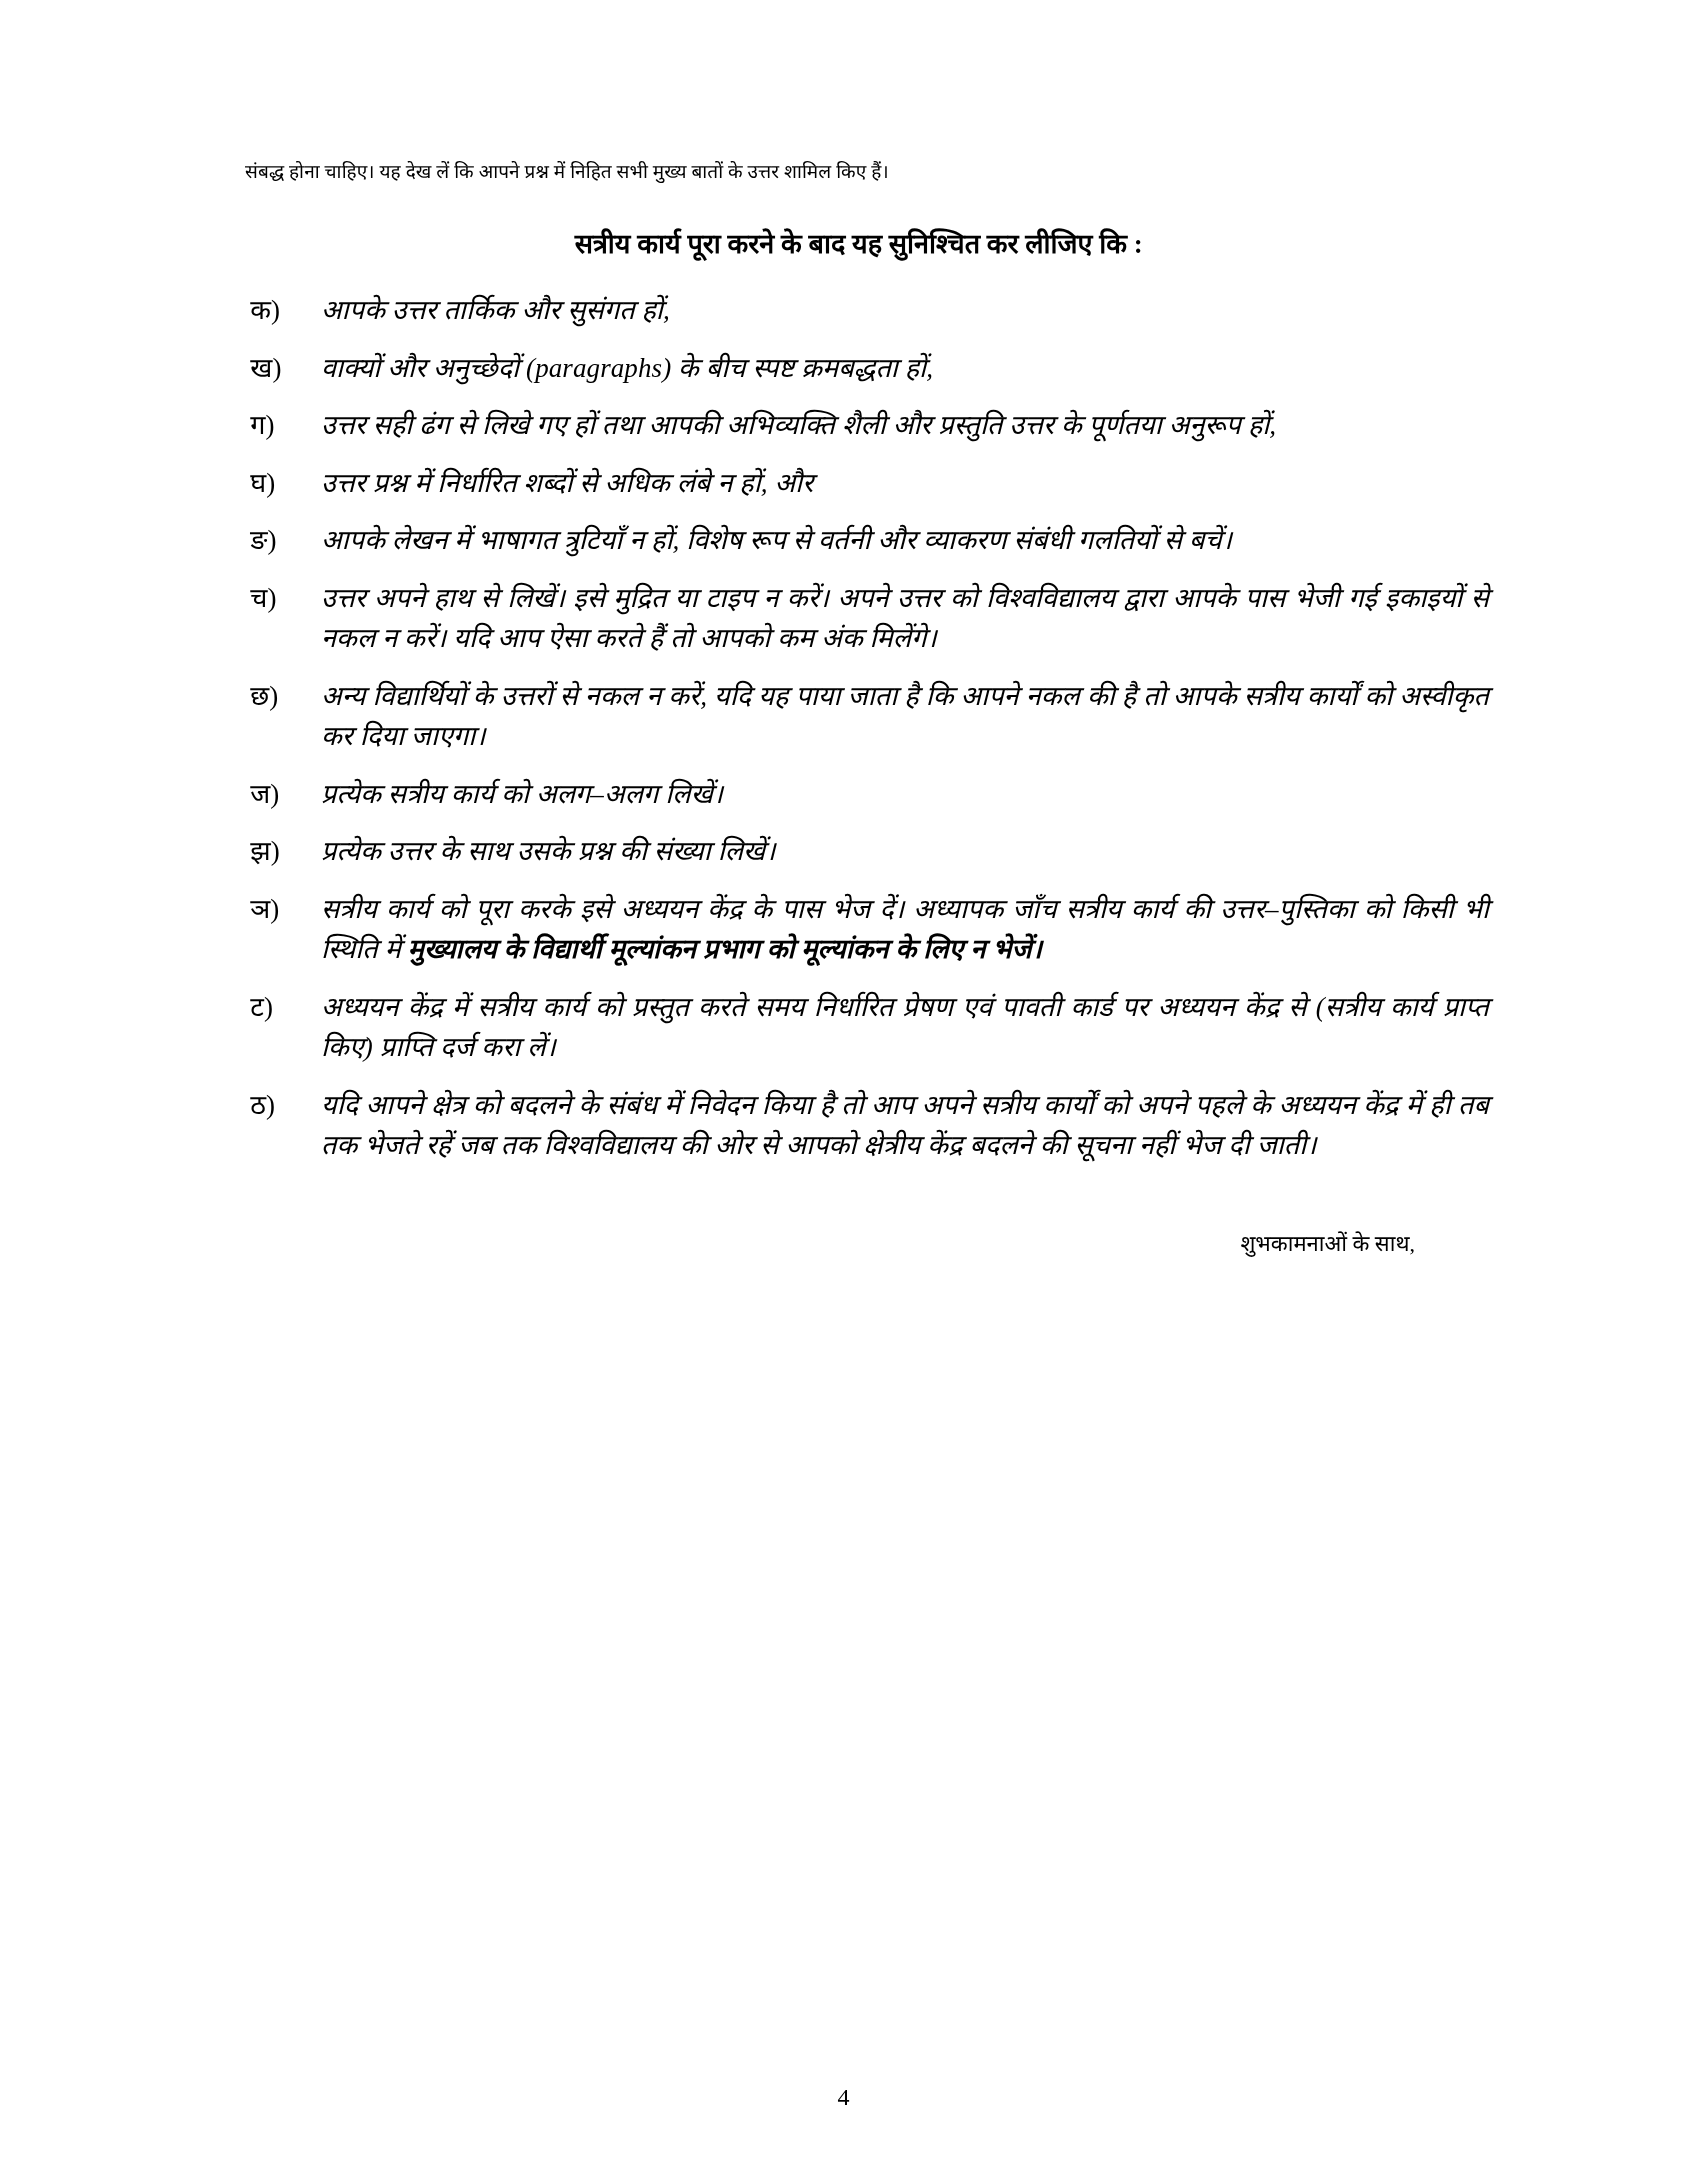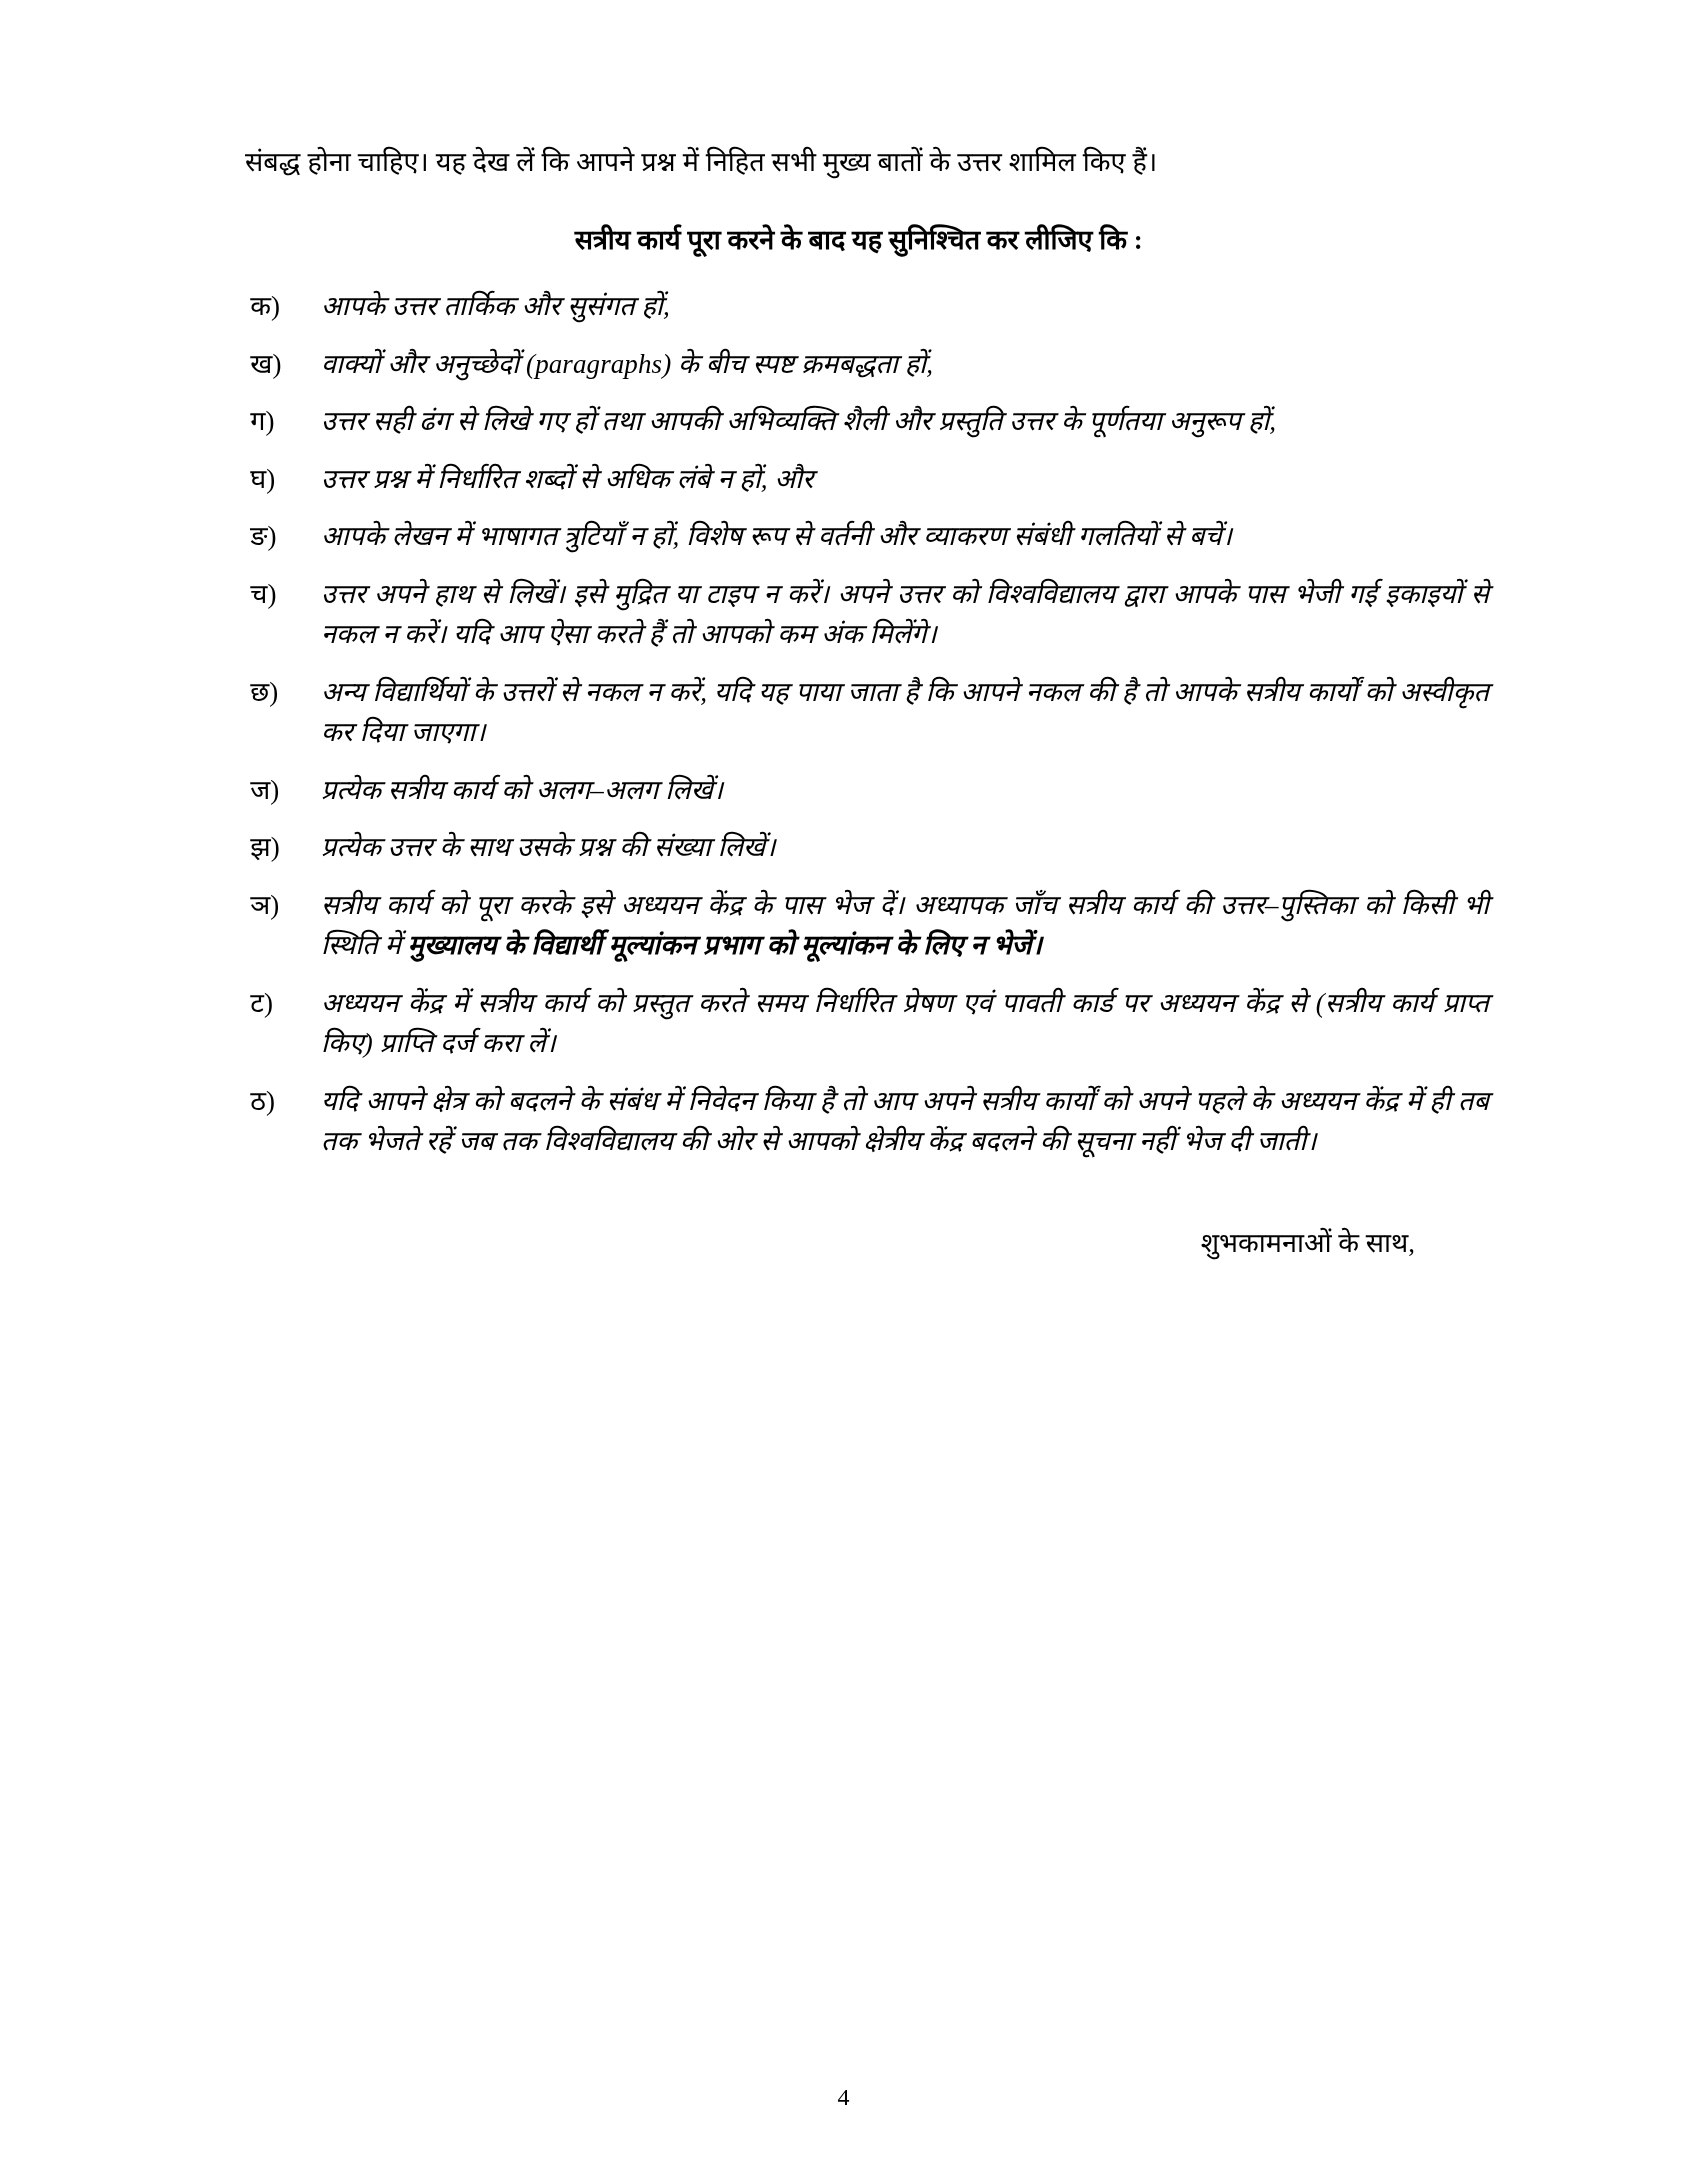--- a/index.html
+++ b/index.html
@@ -18,25 +18,25 @@
     position: relative;
     width: 1687px;
     height: 2183px;
     background: #ffffff;
     box-sizing: border-box;
     padding: 142px 198px 0 245px;
     overflow: hidden;
   }
 
   .intro-para {
-    font-size: 27px;
+    font-size: 19px;
     line-height: 1.50;
     text-align: justify;
     text-justify: inter-word;
-    margin: 0 0 38px 0;
+    margin: 16px 0 38px 0;
     letter-spacing: 0.1px;
   }
 
   .section-heading {
     font-size: 27px;
     font-weight: bold;
     line-height: 1.45;
     margin: 0 0 26.5px -16.5px;
     text-align: center;
   }
@@ -79,21 +79,21 @@
   .item-text b {
     font-weight: bold;
   }
 
   .latin {
     font-family: "Liberation Serif", "DejaVu Serif", serif;
   }
 
   .closing {
     margin-top: 61px;
-    font-size: 27px;
+    font-size: 22px;
     text-align: right;
     padding-right: 74px;
   }
 
   .page-number {
     position: absolute;
     left: 0;
     right: 0;
     top: 2084px;
     text-align: center;

